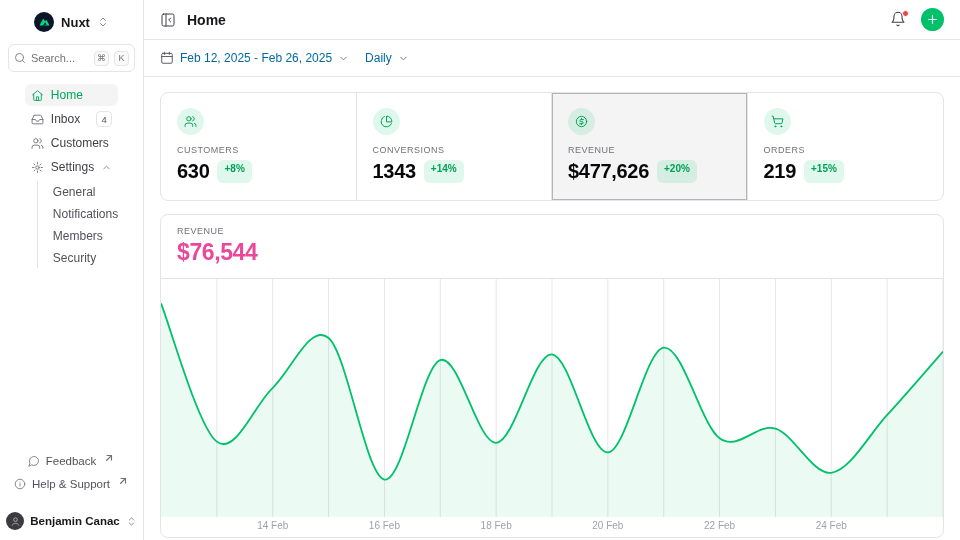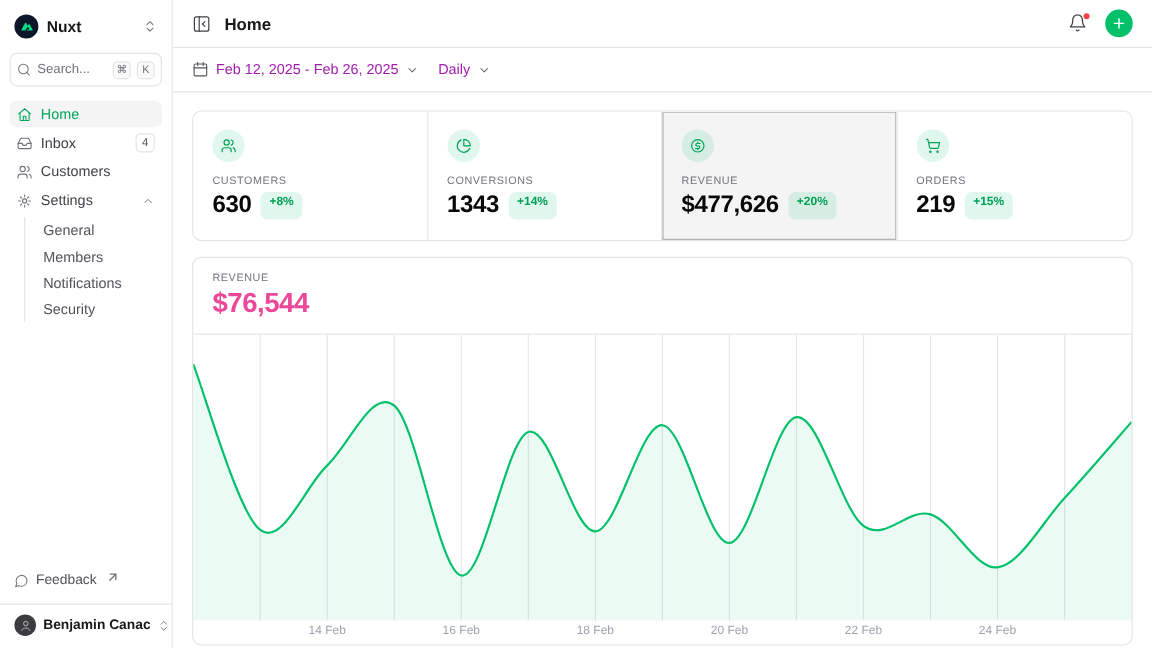--- a/index.html
+++ b/index.html
@@ -7,21 +7,21 @@
   body {
     font-family:"Liberation Sans","DejaVu Sans",sans-serif;
     background:#fff; color:#18181b; display:flex;
     -webkit-font-smoothing:antialiased;
   }
   .ic { width:14px; height:14px; fill:none; stroke:currentColor; stroke-width:1.7;
         stroke-linecap:round; stroke-linejoin:round; flex:none; }
 
   
   .sidebar { width:144px; height:100%; border-right:1px solid #e4e4e7;
-             display:flex; flex-direction:column; padding:10px 8px 8px; background:#fff; }
+             display:flex; flex-direction:column; padding:10px 8px 8px; background:#fff;align-items:center; }
   .brand-row { display:flex; align-items:center; gap:7px; padding:2px 4px; height:24px; border-radius:6px; cursor:pointer; }
   .logo-circle { width:20px; height:20px; border-radius:50%; background:#0d1528;
                  display:flex; align-items:center; justify-content:center; flex:none; }
   .logo-circle svg { width:13px; height:13px; }
   .brand-name { font-size:13px; font-weight:700; color:#18181b; }
   .updown { margin-left:auto; color:#71717a; width:12px; height:12px; }
   .search-btn { margin-top:10px; display:flex; align-items:center; gap:5px;
                 border:1px solid #e4e4e7; border-radius:6px; padding:13px 5px; height:25px;
                 color:#71717a; background:#fff; }
   .search-btn input { border:none; outline:none; background:transparent; width:100%;
@@ -66,21 +66,21 @@
   .bell-btn .ic { width:16px; height:16px; stroke-width:1.6; }
   .dot { position:absolute; top:-1px; right:-1px; width:7px; height:7px; border-radius:50%;
          background:#ef4444; border:1px solid #fff; }
   .plus-btn { width:23px; height:23px; border-radius:50%; background:#00c16a; border:none;
               display:flex; align-items:center; justify-content:center; cursor:pointer; }
   .plus-btn .ic { width:13px; height:13px; color:#fff; stroke-width:2.2; }
 
   .toolbar { height:37px; border-bottom:1px solid #e4e4e7; display:flex; align-items:center;
              padding:0 16px; gap:16px; flex:none; }
   .tool-btn { display:flex; align-items:center; gap:6px; font-size:12px; font-weight:500;
-              color:#a21caf; cursor:pointer; background:none; border:none; font-family:inherit; }
+              color:#0369a1; cursor:pointer; background:none; border:none; font-family:inherit; }
   .tool-btn .cal { width:14px; height:14px; stroke-width:1.6; color:#52525b; }
   .chev { width:11px; height:11px; color:#71717a; stroke-width:2; }
 
   .content { flex:1; padding:15px 16px 2px; display:flex; flex-direction:column; gap:13px; min-height:0; }
 
   
   .stats-grid { display:grid; grid-template-columns:repeat(4,1fr); border:1px solid #e4e4e7;
                 border-radius:8px; background:#fff; flex:none; }
   .stat { padding:15px 16px 17px; border-right:1px solid #e4e4e7; cursor:pointer; }
   .stat:last-child { border-right:none; }
@@ -172,33 +172,45 @@
         </svg>
       <span>Settings</span>
       <span class="nav-right">
           <svg class="ic" style="width:11px;height:11px;color:#71717a" viewBox="0 0 24 24">
             <path d="m6 15 6-6 6 6"></path>
           </svg>
         </span>
     </div>
     <div class="sub-list">
       <div class="sub-item">General</div>
+      <div class="sub-item">Notifications</div>
       <div class="sub-item">Members</div>
-      <div class="sub-item">Notifications</div>
       <div class="sub-item">Security</div>
     </div>
   </nav>
 
   <div class="side-spacer"></div>
 
   <div class="flink">
     <svg class="ic" viewBox="0 0 24 24">
         <path d="M7.9 20A9 9 0 1 0 4 16.1L2 22Z"></path>
       </svg>
     <span>Feedback</span>
+    <svg class="ic ext" viewBox="0 0 24 24">
+        <path d="M7 17 17 7"></path>
+        <path d="M8 7h9v9"></path>
+      </svg>
+  </div>
+  <div class="flink">
+    <svg class="ic" viewBox="0 0 24 24">
+        <circle cx="12" cy="12" r="9.5"></circle>
+        <path d="M12 16v-4.5"></path>
+        <path d="M12 8.2h.01"></path>
+      </svg>
+    <span>Help &amp; Support</span>
     <svg class="ic ext" viewBox="0 0 24 24">
         <path d="M7 17 17 7"></path>
         <path d="M8 7h9v9"></path>
       </svg>
   </div>
 
   <div class="side-divider"></div>
 
   <div class="user-row">
     <span class="avatar">

